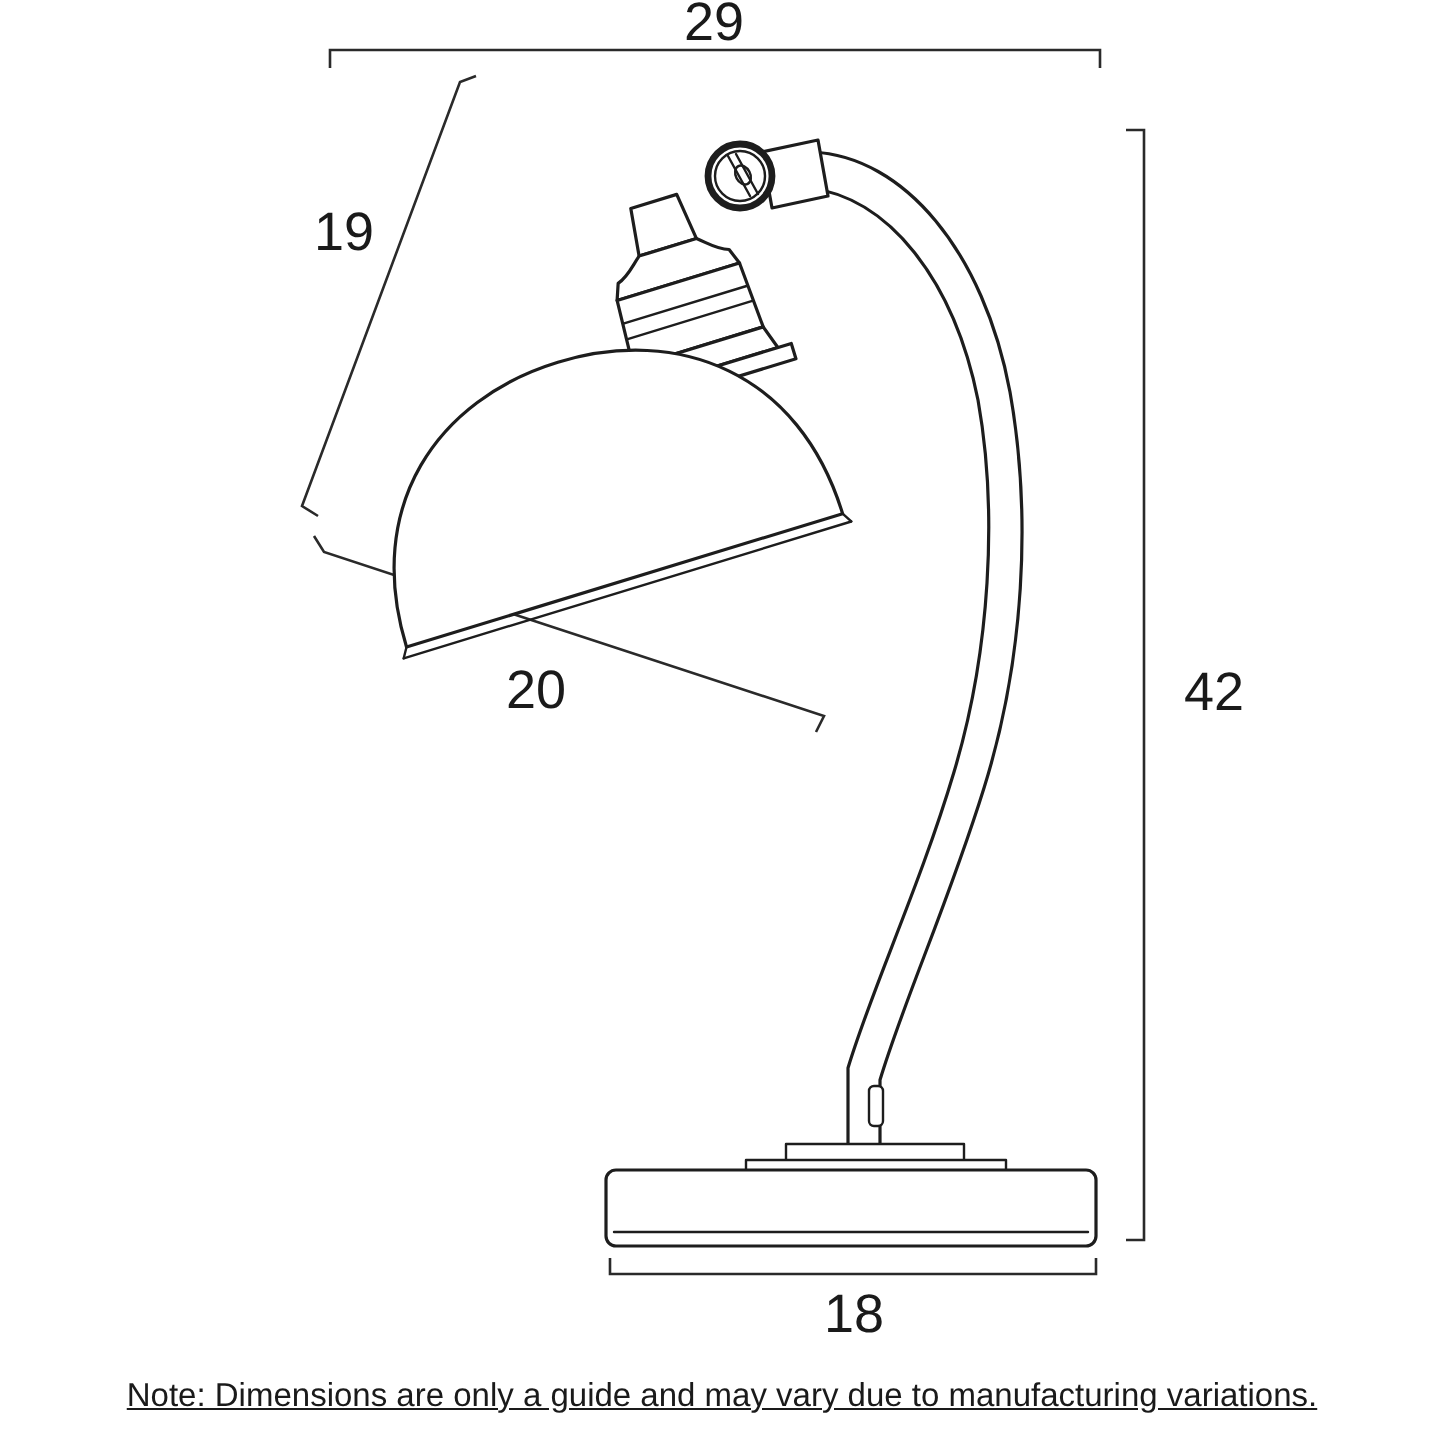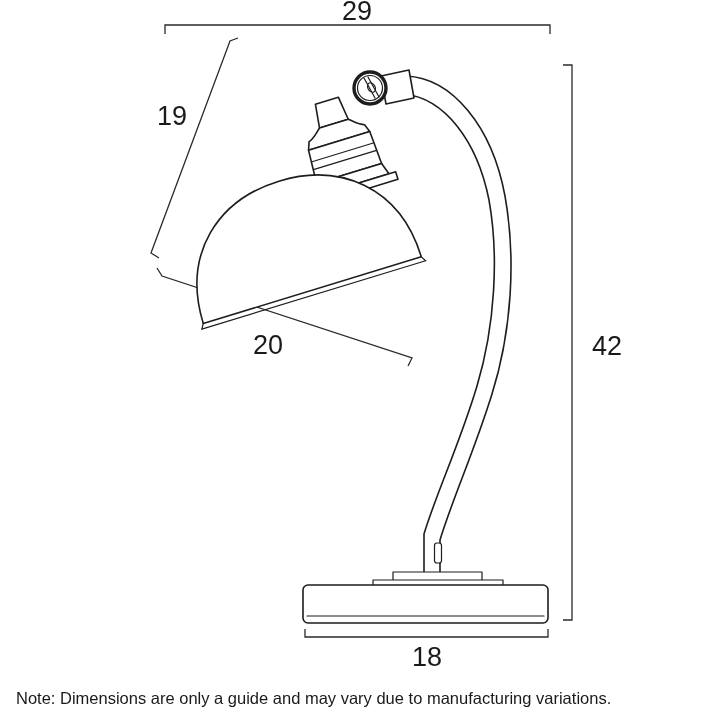--- a/index.html
+++ b/index.html
@@ -15,20 +15,21 @@
     color: #1a1a1a;
     overflow: hidden;
     position: relative;
   }
   #drawing-root {
     position: absolute;
     left: 0;
     top: 0;
     width: 720px;
     height: 720px;
+    text-align: center;
   }
   svg#lamp-svg {
     display: block;
     width: 720px;
     height: 720px;
   }
   .obj-line {
     fill: none;
     stroke: #1d1d1d;
     stroke-width: 1.6;
@@ -75,20 +76,21 @@
   #note-text {
     position: absolute;
     left: 16px;
     top: 688px;
     width: 690px;
     font-size: 16.5px;
     line-height: 20px;
     color: #1a1a1a;
     font-family: "Liberation Sans", sans-serif;
     white-space: nowrap;
+    text-decoration: underline;
   }
 </style>
 </head>
 <body>
 
 <div id="drawing-root">
 
   <svg id="lamp-svg" viewBox="0 0 720 720">
 
     <g>

